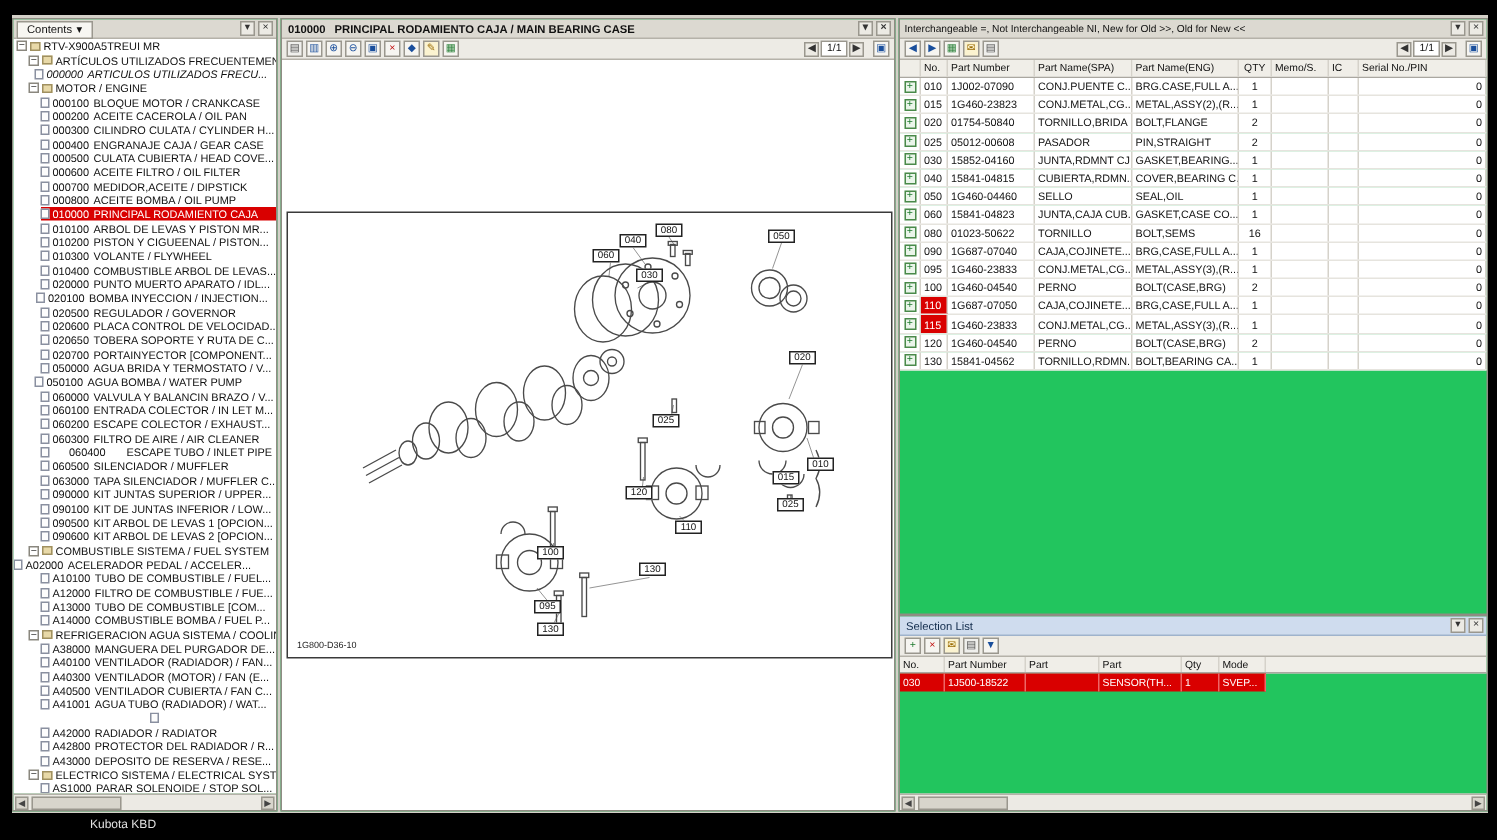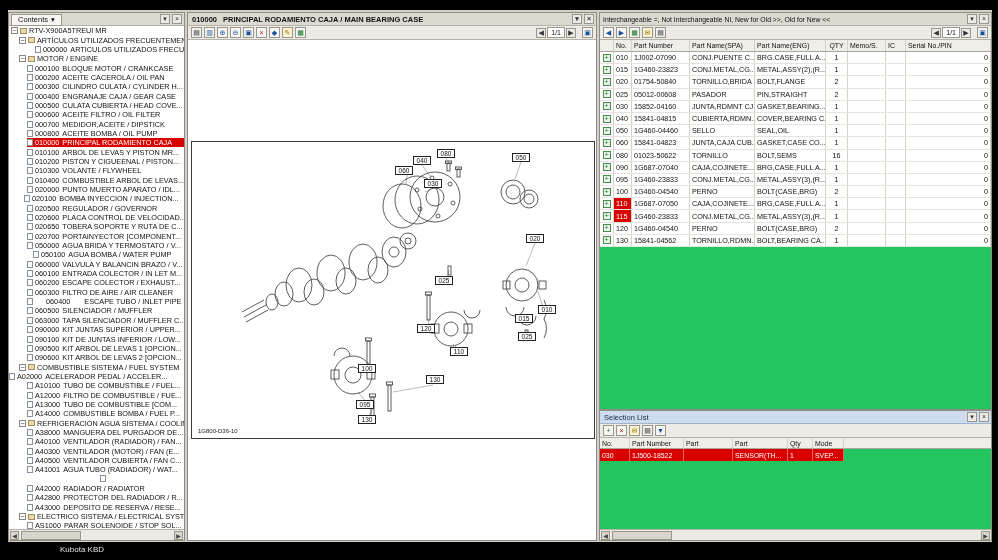--- a/index.html
+++ b/index.html
@@ -107,21 +107,21 @@
         <div class="tree-row" style="padding-left: 2px;">
           <span class="expander">−</span>
           <span class="bk"></span>
           <span class="lbl">RTV-X900A5TREUI MR</span>
         </div>
         <div class="tree-row" style="padding-left: 10px;">
           <span class="expander">−</span>
           <span class="bk"></span>
           <span class="lbl">ARTÍCULOS UTILIZADOS FRECUENTEMENTE...</span>
         </div>
-        <div class="tree-row" style="padding-left: 26px;">
+        <div class="tree-row" style="padding-left: 14px; font-style: italic;">
           <span class="dc"></span>
           <span class="code">000000</span>
           <span class="lbl">ARTICULOS UTILIZADOS FRECU...</span>
         </div>
         <div class="tree-row" style="padding-left: 10px;">
           <span class="expander">−</span>
           <span class="bk"></span>
           <span class="lbl">MOTOR / ENGINE</span>
         </div>
         <div class="tree-row" style="padding-left: 18px;">
@@ -217,21 +217,21 @@
         <div class="tree-row" style="padding-left: 18px;">
           <span class="dc"></span>
           <span class="code">020700</span>
           <span class="lbl">PORTAINYECTOR [COMPONENT...</span>
         </div>
         <div class="tree-row" style="padding-left: 18px;">
           <span class="dc"></span>
           <span class="code">050000</span>
           <span class="lbl">AGUA BRIDA Y TERMOSTATO / V...</span>
         </div>
-        <div class="tree-row" style="padding-left: 24px;">
+        <div class="tree-row" style="padding-left: 14px;">
           <span class="dc"></span>
           <span class="code">050100</span>
           <span class="lbl">AGUA BOMBA / WATER PUMP</span>
         </div>
         <div class="tree-row" style="padding-left: 18px;">
           <span class="dc"></span>
           <span class="code">060000</span>
           <span class="lbl">VALVULA Y BALANCIN BRAZO / V...</span>
         </div>
         <div class="tree-row" style="padding-left: 18px;">

